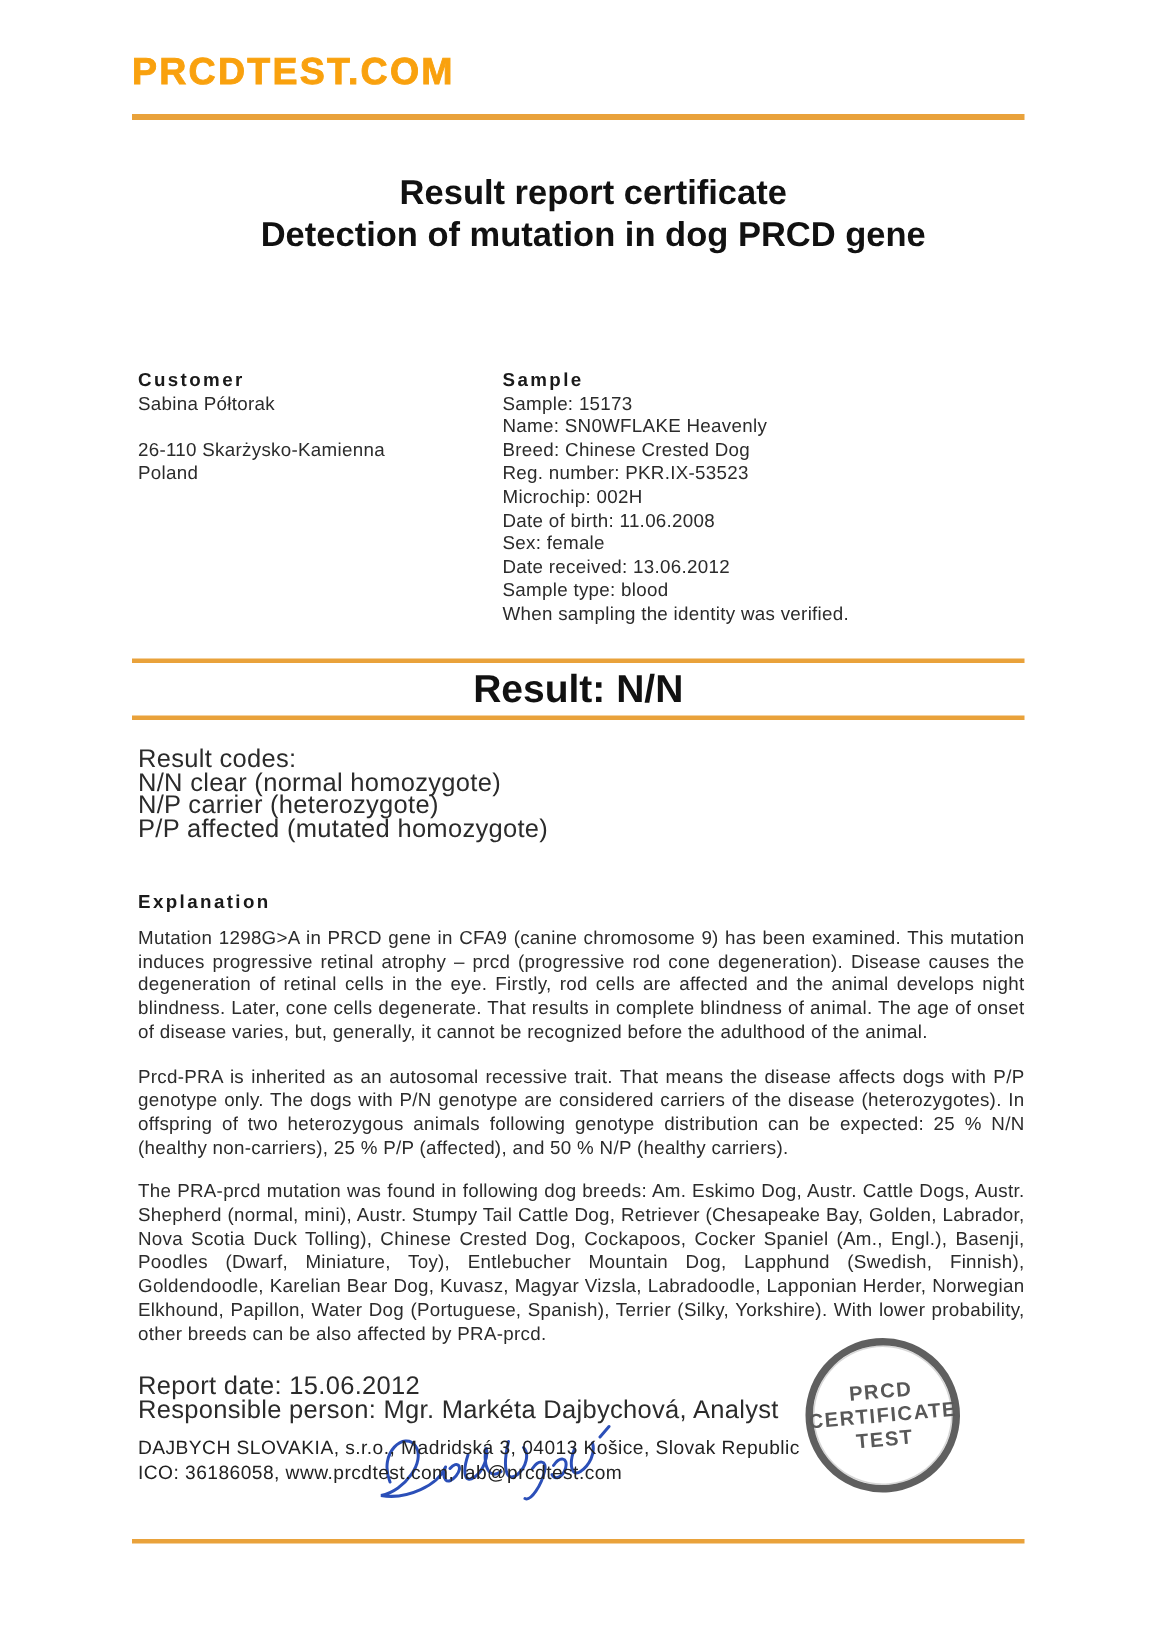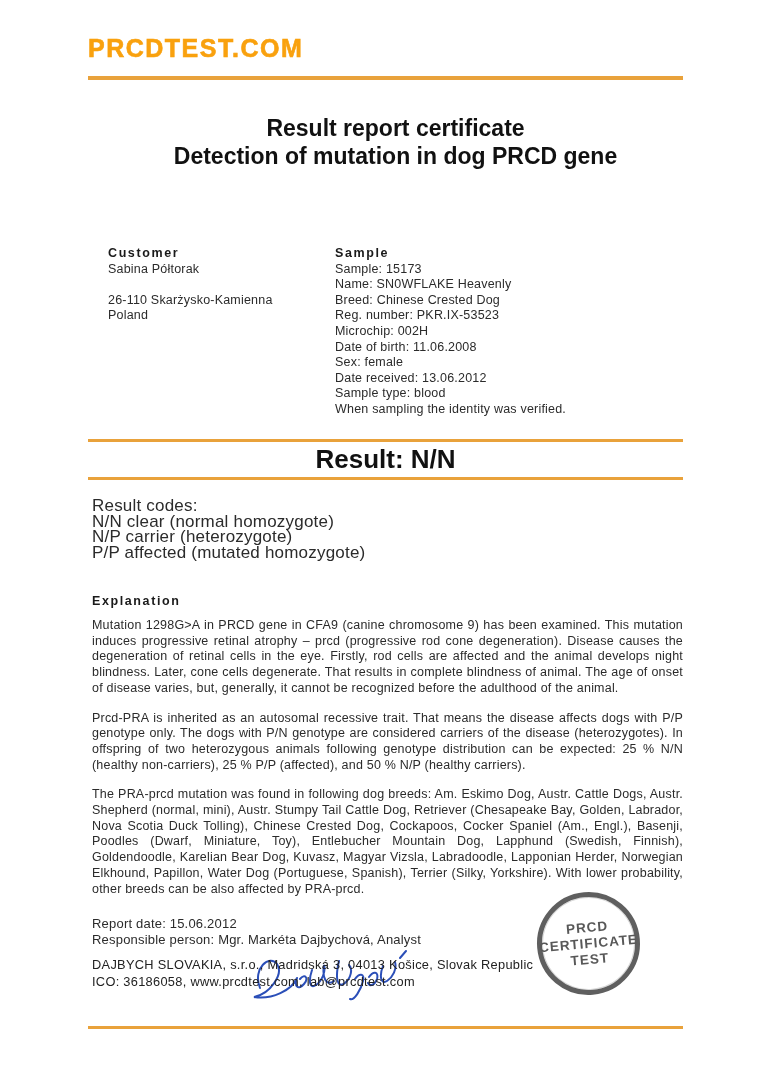--- a/index.html
+++ b/index.html
@@ -43,21 +43,21 @@
     color: #111111;
     margin-left: 10px;
   }
   .col {
     position: absolute;
     top: 246px;
     font-size: 12.5px;
     line-height: 15.6px;
     letter-spacing: 0.2px;
   }
-  .col-customer { left: 92px; width: 230px; margin-left: 16px; }
+  .col-customer { left: 92px; width: 230px; }
   .col-sample { left: 335px; width: 330px; }
   .block-heading {
     font-weight: bold;
     letter-spacing: 1.6px;
     color: #1a1a1a;
   }
   .spacer-line { height: 15.6px; }
   .result-banner {
     position: absolute;
     left: 0; top: 444px;
@@ -88,21 +88,21 @@
     width: 591px;
     font-size: 12.5px;
     line-height: 15.7px;
     letter-spacing: 0.2px;
     text-align: justify;
   }
   .paragraphs p { margin-bottom: 14px; }
   .report-lines {
     position: absolute;
     left: 92px; top: 916px;
-    font-size: 13px;
+    font-size: 17px;
     line-height: 16px;
     letter-spacing: 0.2px;
   }
   .signature {
     position: absolute;
     left: 240px; top: 948px;
     width: 180px; height: 56px;
     pointer-events: none;
   }
   .footer-lines {

